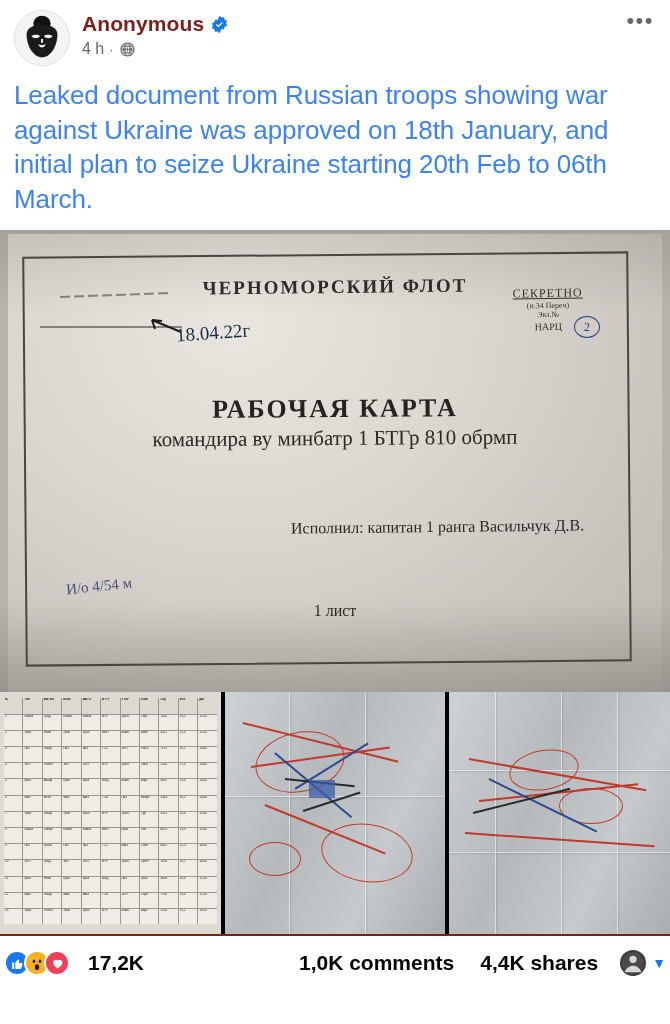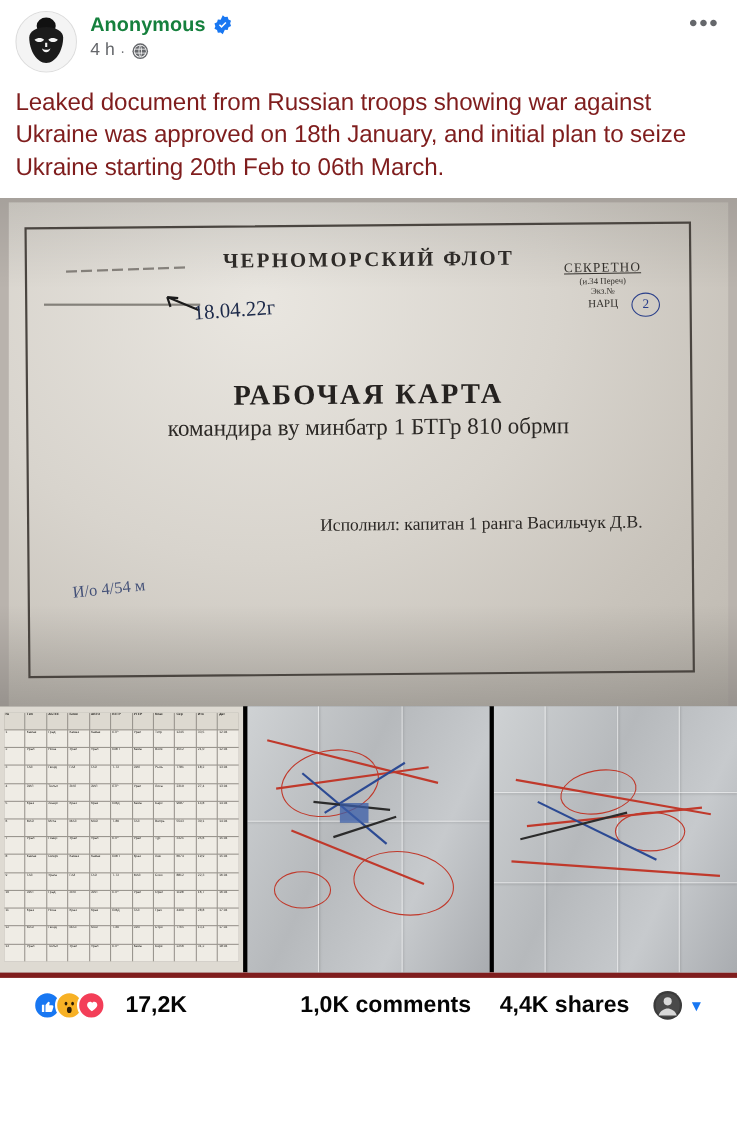--- a/index.html
+++ b/index.html
@@ -41,23 +41,23 @@
     flex-direction: column;
     justify-content: center;
     padding-top: 2px;
   }
   .name-row {
     display: flex;
     align-items: center;
     gap: 6px;
   }
   .page-name {
-    font-size: 18px;
+    font-size: 21px;
     font-weight: bold;
-    color: #15803d;
+    color: #7f1d1d;
     letter-spacing: .1px;
   }
   .verified {
     width: 19px; height: 19px;
     flex: 0 0 auto;
   }
   .meta-row {
     display: flex;
     align-items: center;
     gap: 5px;
@@ -77,23 +77,23 @@
     color: #65676b;
     font-size: 22px;
     letter-spacing: 1.5px;
     line-height: 10px;
     cursor: pointer;
   }
 
   
   .post-text {
     padding: 8px 14px 14px 14px;
-    font-size: 22px;
+    font-size: 26px;
     line-height: 1.33;
-    color: #7f1d1d;
+    color: #3b82f6;
     letter-spacing: -0.1px;
   }
 
   
   .media {
     width: 670px;
     flex: 0 0 auto;
     background: #000;
   }
   .main-photo {
@@ -287,24 +287,24 @@
   .redmark { position:absolute; border:1.5px solid #c0392b; }
   .redline { position:absolute; background:#c0392b; height:1.5px; transform-origin: left center; }
   .blueline { position:absolute; background:#2c4a93; height:1.5px; transform-origin: left center; }
   .blackline { position:absolute; background:#2b2b2b; height:1.5px; transform-origin:left center; }
 
   
   .footer {
     display: flex;
     align-items: center;
     height: 56px;
-    padding: 0 30px;
+    padding: 0 4px;
     gap: 8px;
     background: #fff;
-    border-top: 5px solid #7f1d1d;
+    border-top: 2px solid #7f1d1d;
   }
   .reactions {
     display:flex; align-items:center; gap: 0;
   }
   .rx {
     width: 26px; height: 26px;
     border-radius: 50%;
     border: 2px solid #fff;
     display:flex; align-items:center; justify-content:center;
     font-size: 14px;
@@ -398,20 +398,21 @@
         <div class="s1">СЕКРЕТНО</div>
         <div class="s2">(и.34 Переч)</div>
         <div class="s3">Экз.№</div>
         <div class="s4">НАРЦ</div>
       </div>
       <div class="stamp-circle">2</div>
 
       <div class="doc-main-title">РАБОЧАЯ КАРТА</div>
       <div class="doc-sub-title">командира ву минбатр 1 БТГр 810 обрмп</div>
       <div class="doc-author">Исполнил: капитан 1 ранга Васильчук Д.В.</div>
+      <div class="doc-pages">1 лист</div>
       <div class="doc-scribble2">И/о 4/54 м</div>
     </div>
 
     <div class="thumb-row">
 
       <div class="thumb thumb-1">
         <div class="tbl" id="tbl">
             <div class="hd">№</div>
             <div class="hd">Тип</div>
             <div class="hd">АБТЕЕ</div>

